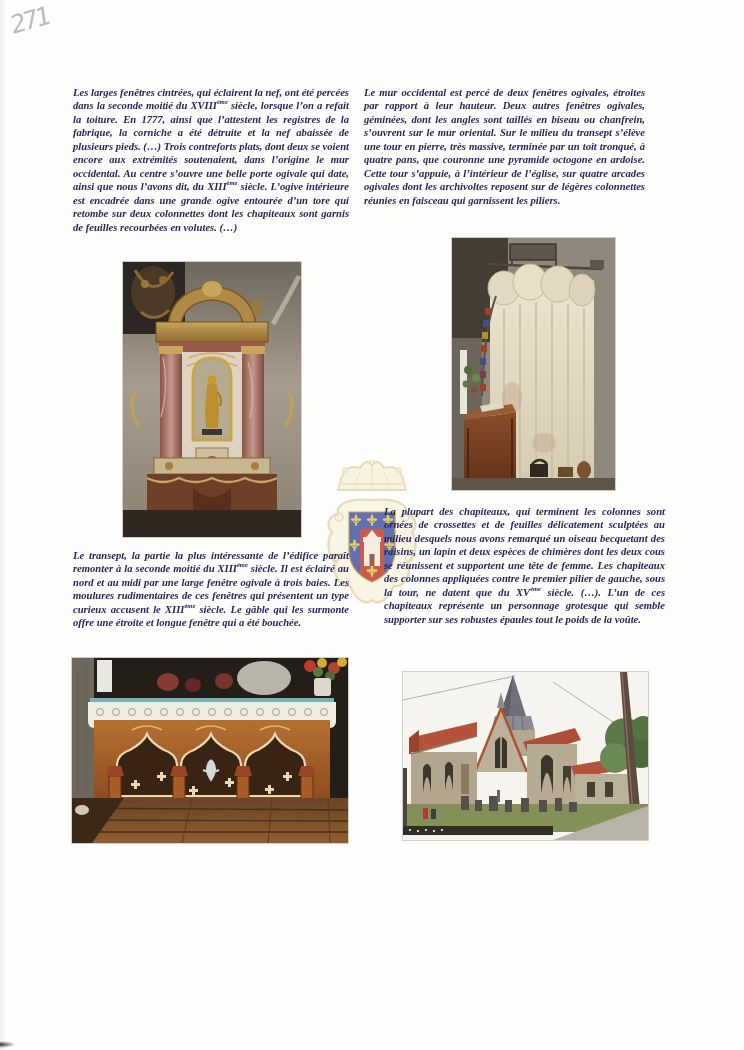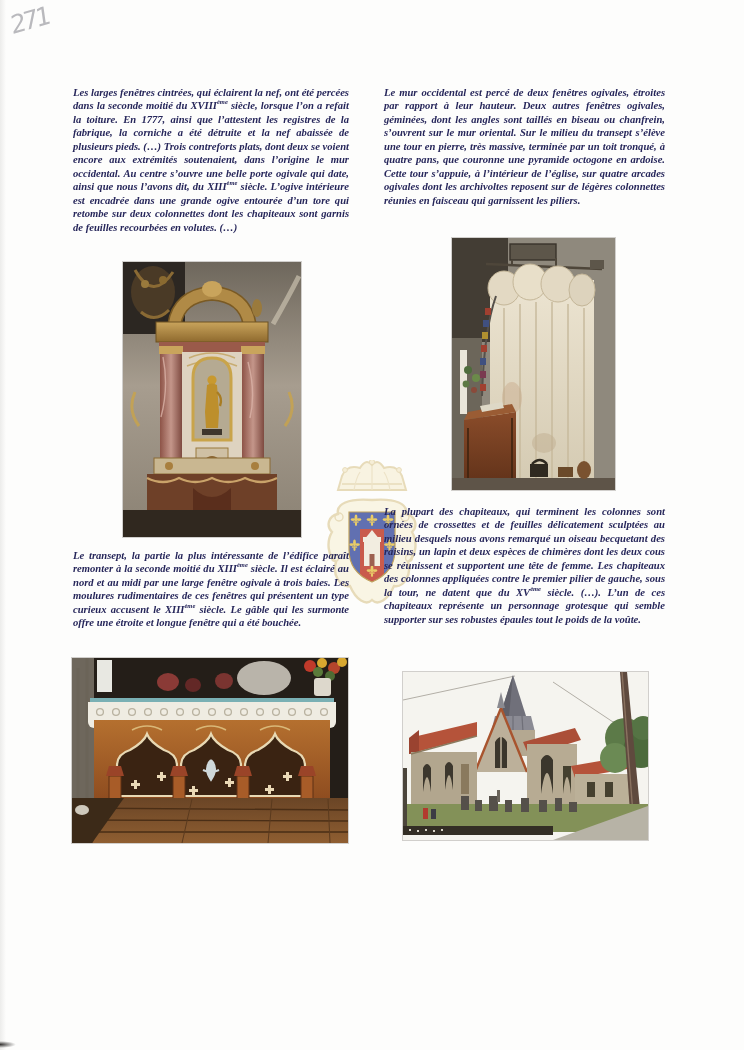--- a/index.html
+++ b/index.html
@@ -100,21 +100,21 @@
         </g>
         <path d="M31,52 h46 v38 q0,22 -23,32 q-23,-10 -23,-32 Z" fill="none" stroke="#b39040" stroke-width="1.2"></path>
       </g>
     </svg>
   </div>
 
   <p class="para" style="left:73px;top:86px;width:276px">
     <span>Les larges fenêtres cintrées, qui éclairent la nef, ont été percées dans la seconde moitié du XVIII</span><sup>ème</sup><span> siècle, lorsque l’on a refait la toiture. En 1777, ainsi que l’attestent les registres de la fabrique, la corniche a été détruite et la nef abaissée de plusieurs pieds. (…) Trois contreforts plats, dont deux se voient encore aux extrémités soutenaient, dans l’origine le mur occidental. Au centre s’ouvre une belle porte ogivale qui date, ainsi que nous l’avons dit, du XIII</span><sup>ème</sup><span> siècle. L’ogive intérieure est encadrée dans une grande ogive entourée d’un tore qui retombe sur deux colonnettes dont les chapiteaux sont garnis de feuilles recourbées en volutes. (…)</span>
   </p>
 
-  <p class="para" style="left:384px;top:86px;width:281px">
+  <p class="para" style="left:364px;top:86px;width:281px">
     <span>Le mur occidental est percé de deux fenêtres ogivales, étroites par rapport à leur hauteur. Deux autres fenêtres ogivales, géminées, dont les angles sont taillés en biseau ou chanfrein, s’ouvrent sur le mur oriental. Sur le milieu du transept s’élève une tour en pierre, très massive, terminée par un toit tronqué, à quatre pans, que couronne une pyramide octogone en ardoise. Cette tour s’appuie, à l’intérieur de l’église, sur quatre arcades ogivales dont les archivoltes reposent sur de légères colonnettes réunies en faisceau qui garnissent les piliers.</span>
   </p>
 
   <div class="photo" style="left:123px;top:262px;width:178px;height:275px">
     <svg width="178" height="275" viewBox="0 0 178 275">
       <defs>
         <linearGradient id="stoneBg" x1="0" y1="0" x2="0" y2="1">
           <stop offset="0" stop-color="#6e675c"></stop>
             <stop offset="0.45" stop-color="#a79d8f"></stop>
             <stop offset="1" stop-color="#8a8173"></stop>

